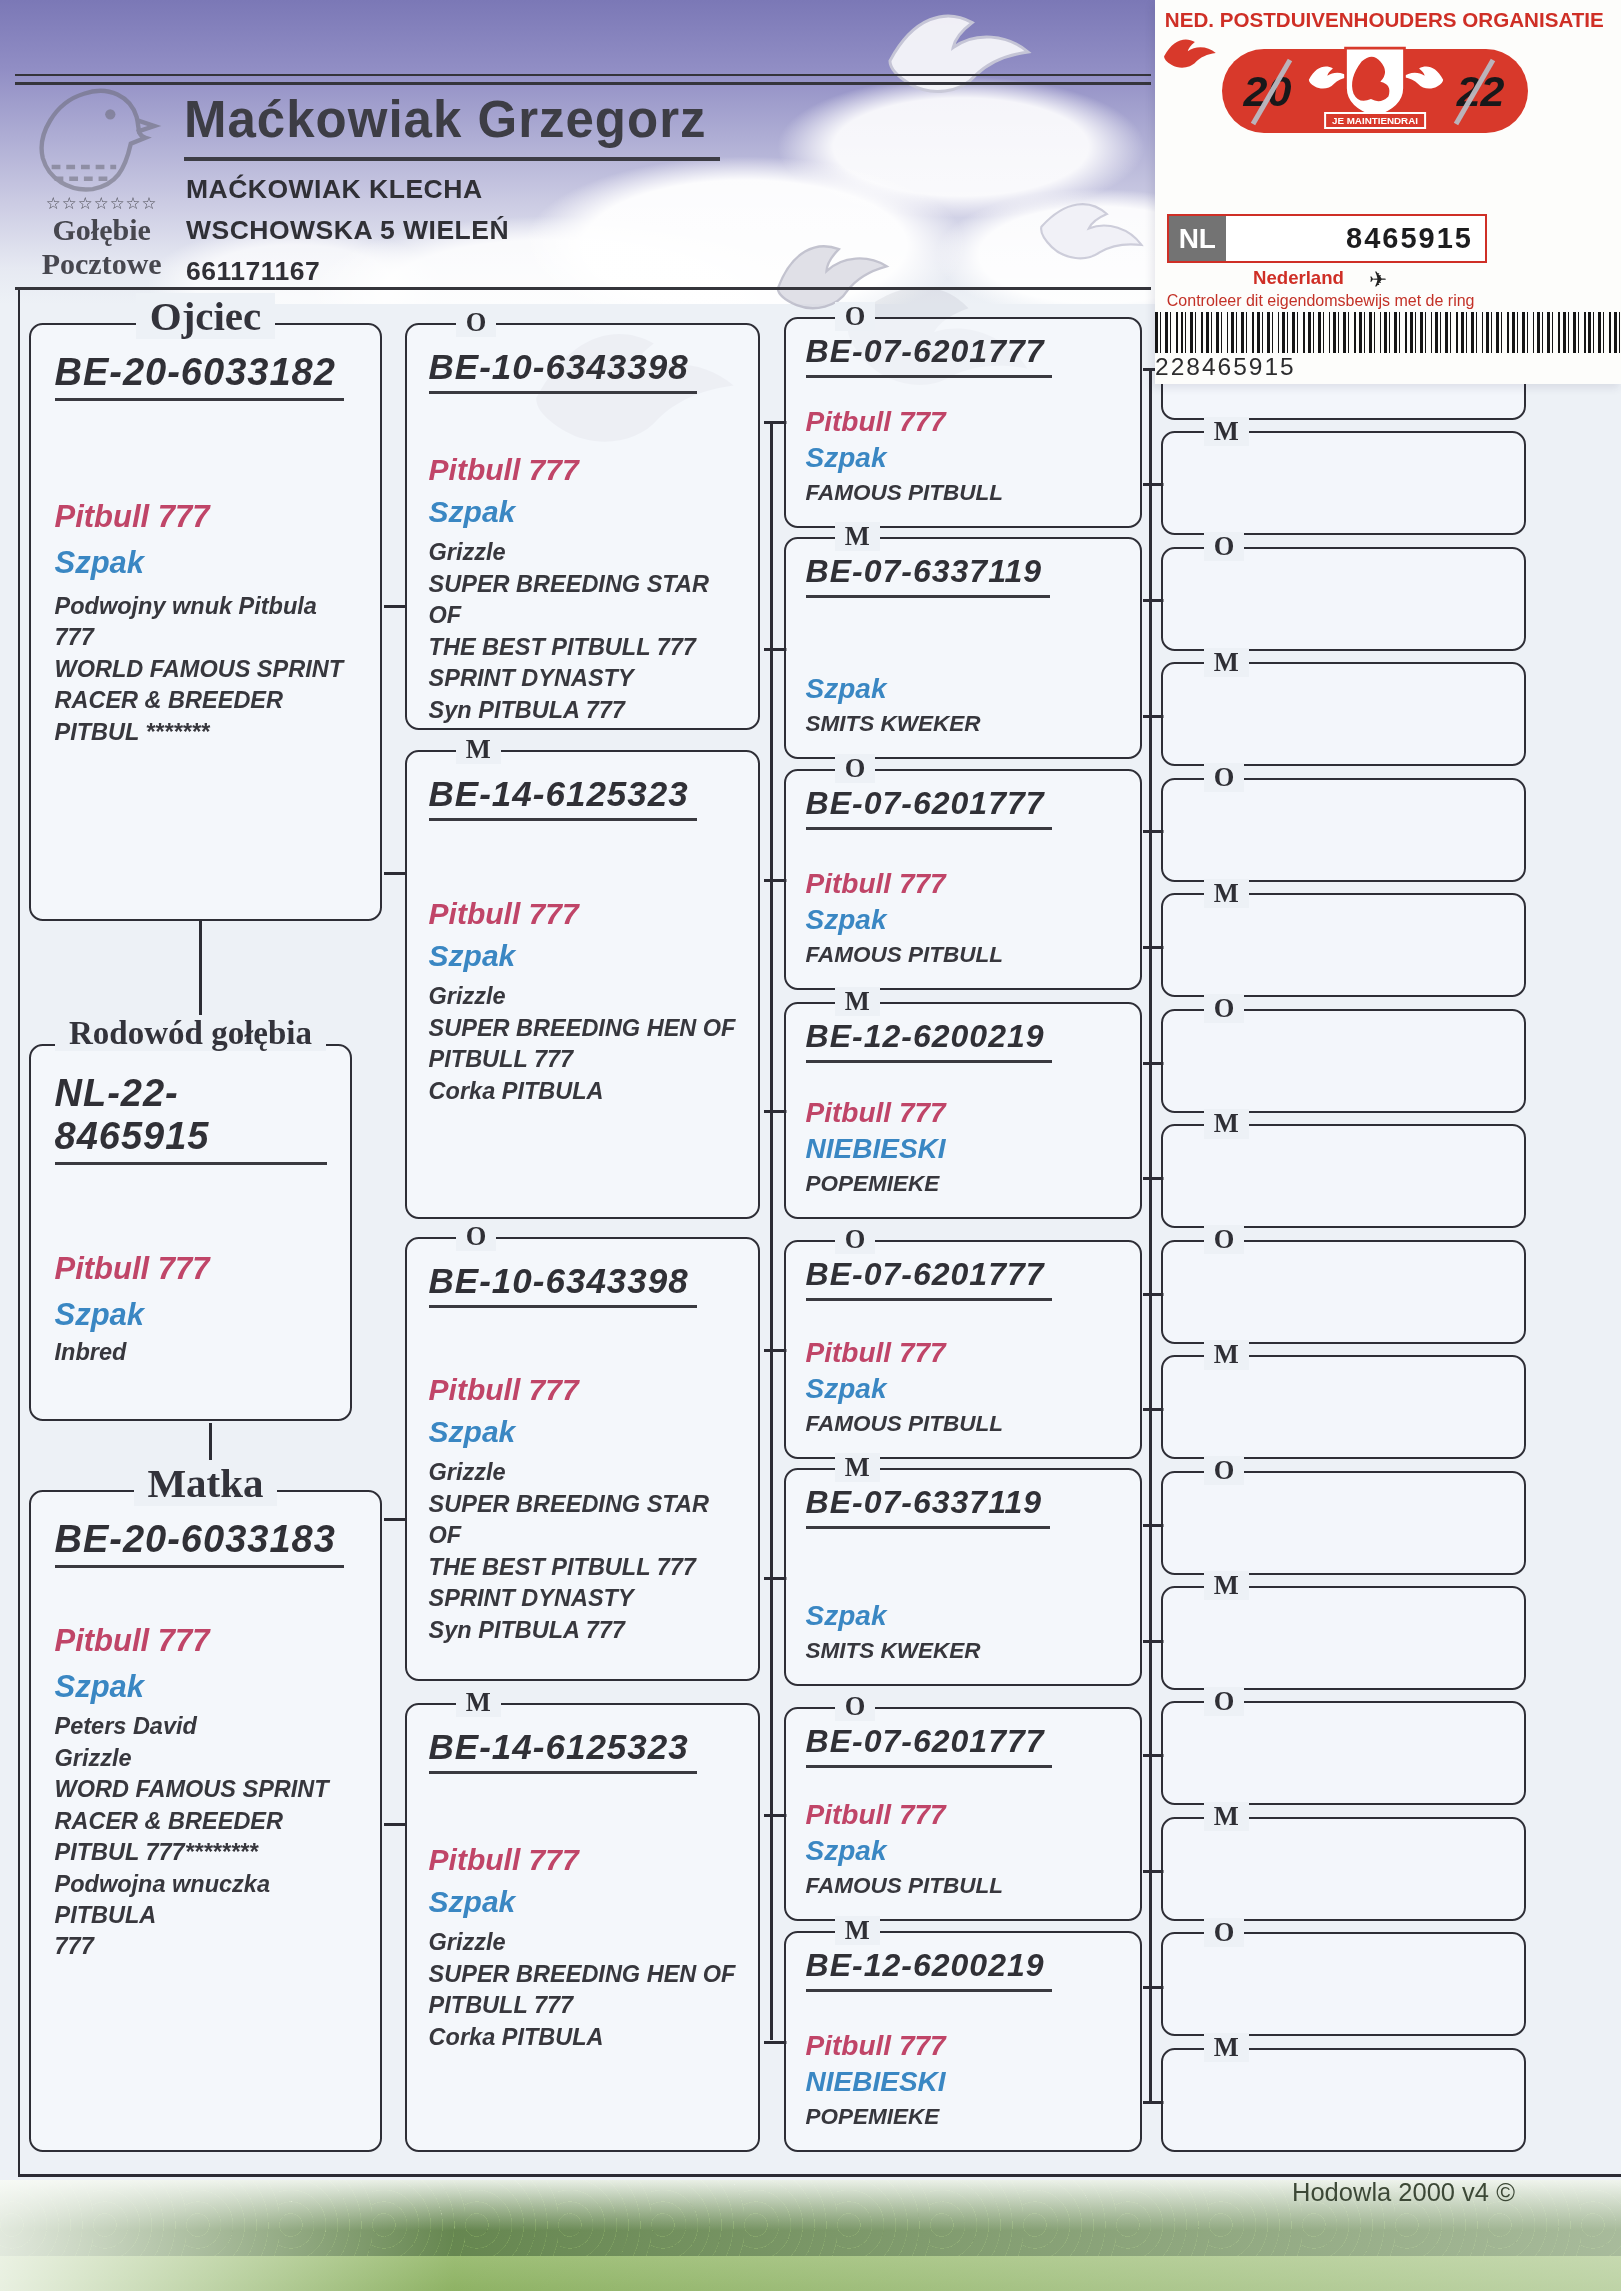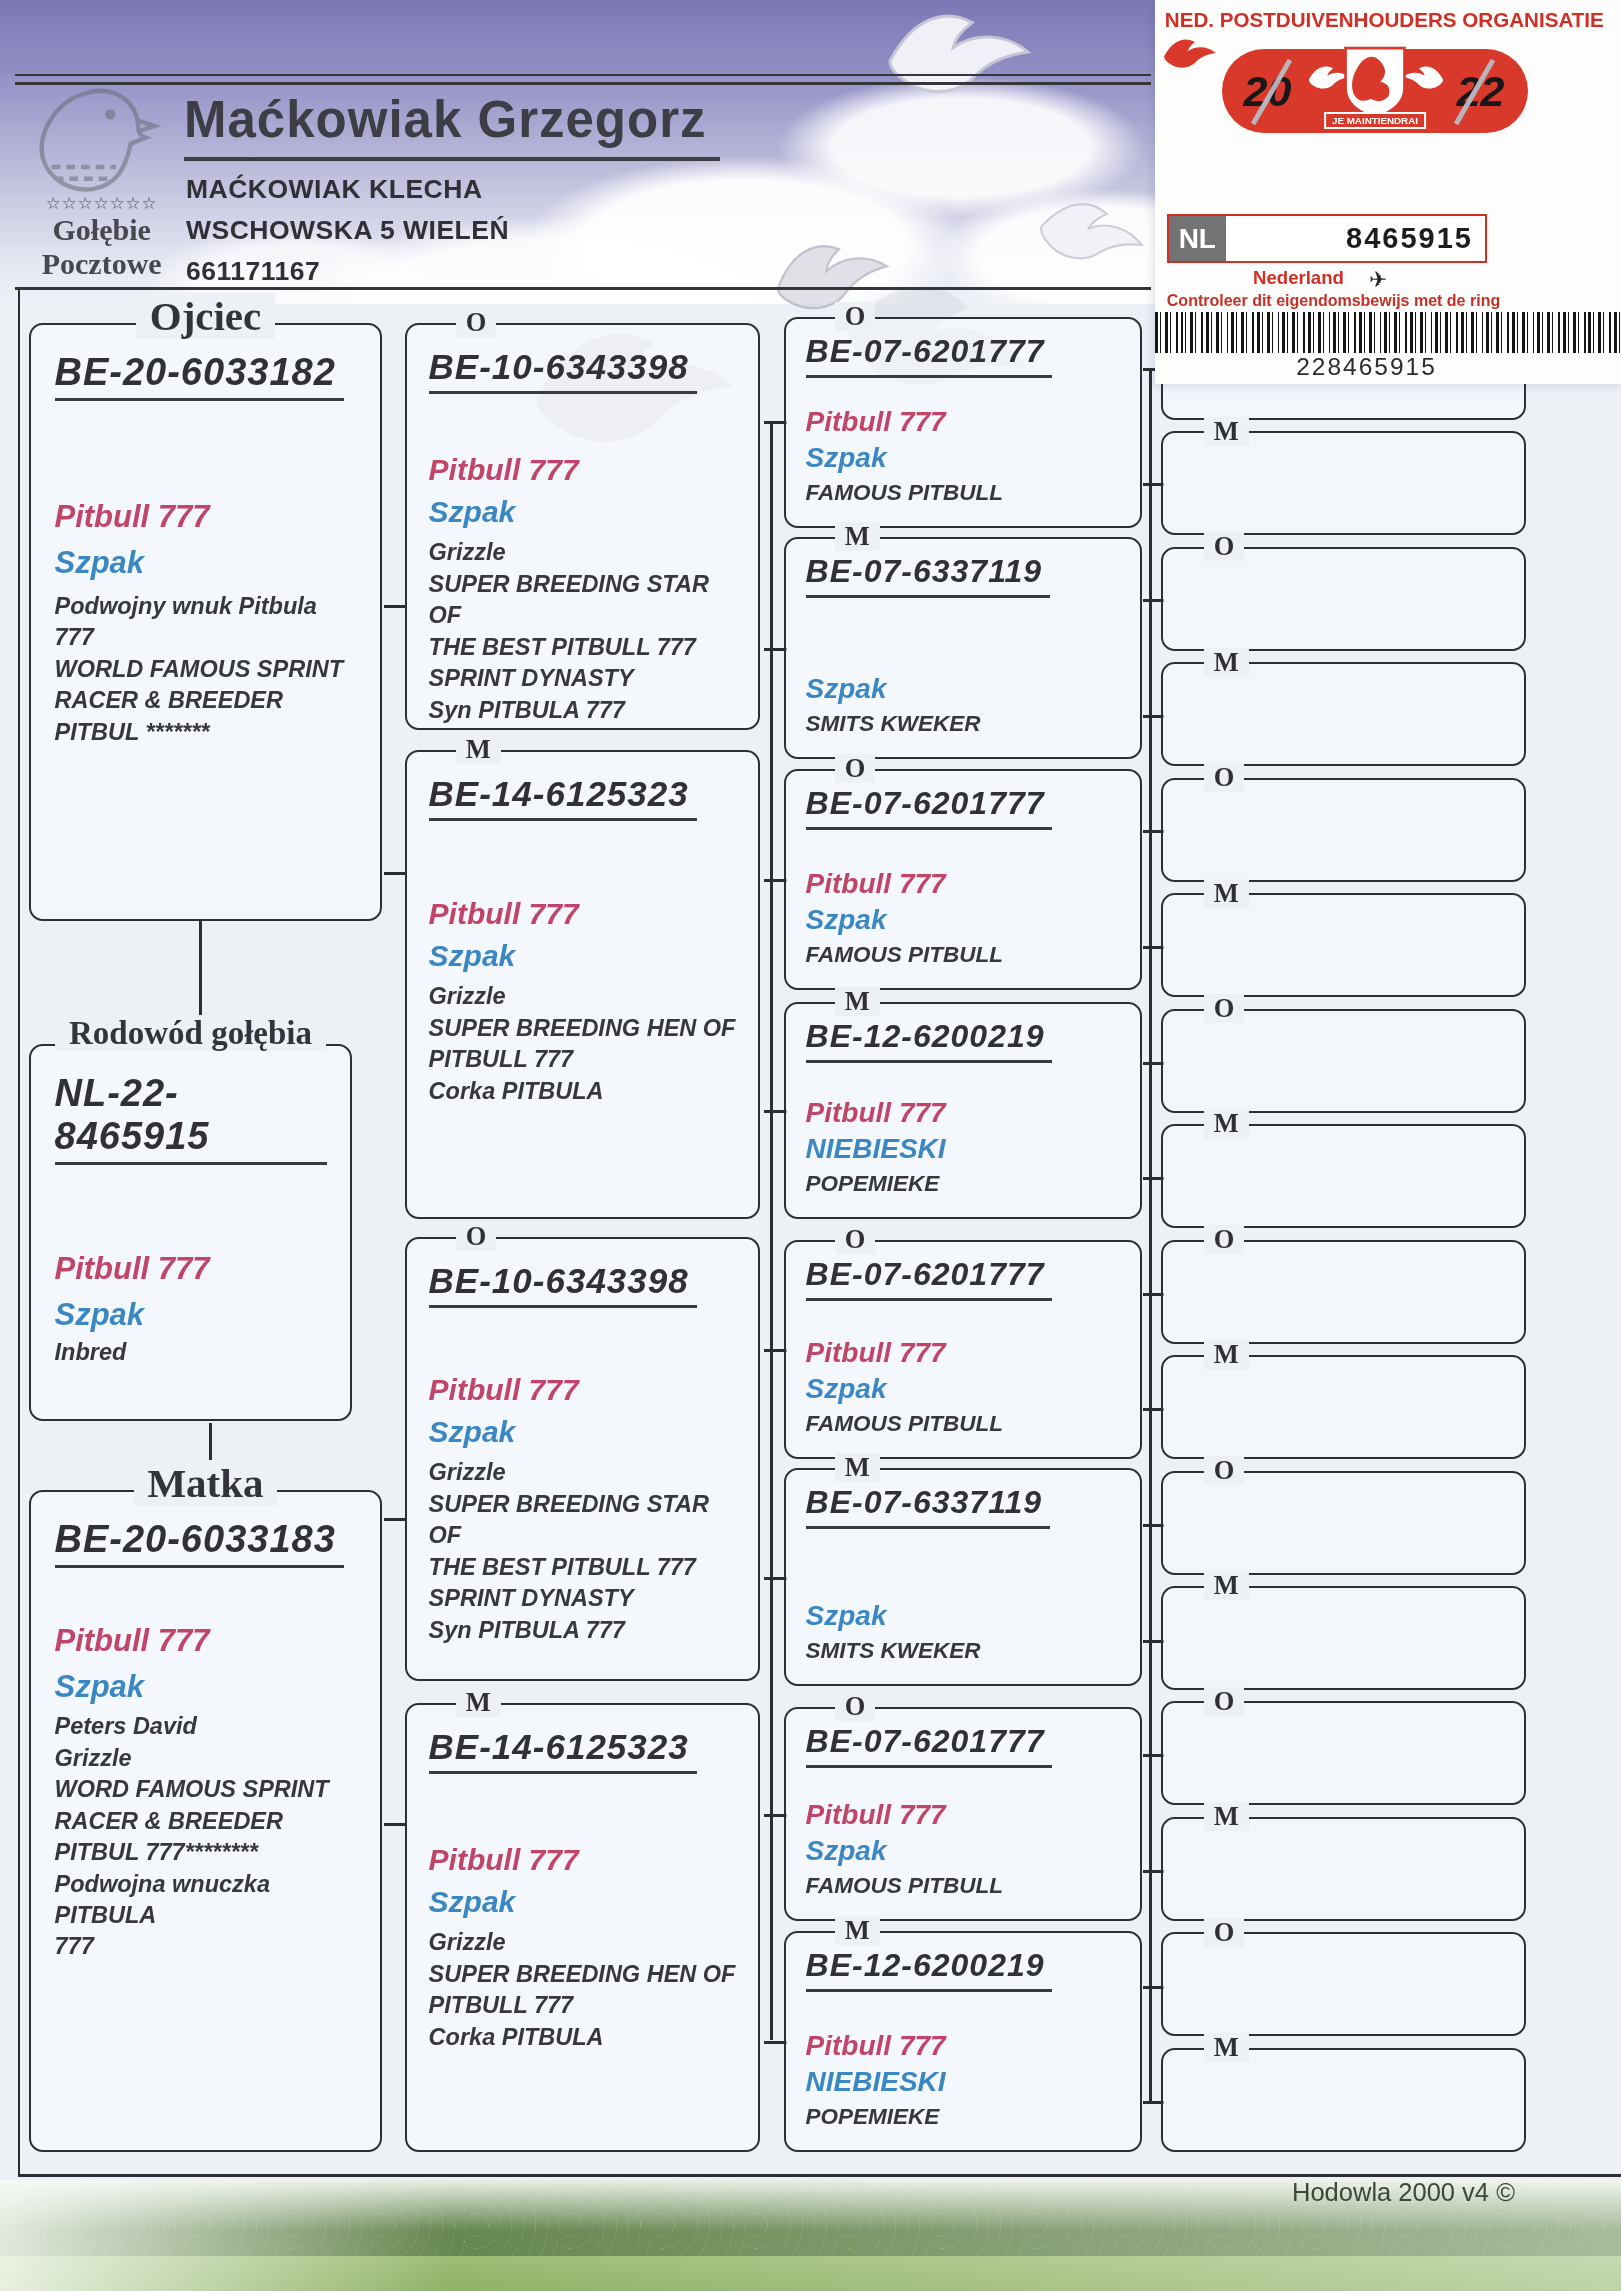--- a/index.html
+++ b/index.html
@@ -41,25 +41,25 @@
   .st-cc{position:absolute;left:0;top:0;width:57px;height:45px;background:#737373;color:#fff;font-size:28px;
          font-weight:bold;line-height:45px;text-align:center;}
   .st-num{position:absolute;right:11.8px;top:0;height:45px;line-height:45px;font-size:29px;font-weight:bold;
           color:#1d1d1f;letter-spacing:2px;}
   .st-country{position:absolute;left:98px;top:267px;font-size:18.6px;font-weight:bold;color:#cf2f26;}
   .st-plane{position:absolute;left:214px;top:267px;font-size:21.6px;color:#222;}
   .npo{position:absolute;left:325px;top:192px;width:137px;}
   .npo .row{margin-bottom:5.9px;white-space:nowrap;}
   .npo .big{font-size:30px;font-weight:bold;color:#8a8a95;text-shadow:2px 2px 0 #c8c8d2;}
   .npo .small{font-size:13.7px;font-weight:bold;color:#b43a2d;}
-  .st-note{position:absolute;left:11.8px;top:292px;font-size:16px;font-weight:bold;color:#c33127;}
+  .st-note{position:absolute;left:11.8px;top:292px;font-size:16px;font-weight:normal;color:#c33127;}
   .barcode{position:absolute;left:0;top:312px;width:467px;height:41px;
      background:repeating-linear-gradient(90deg,#151515 0 2.9px,#fdfdfb 2.9px 4.9px,#151515 4.9px 5.9px,#fdfdfb 5.9px 9.8px,
         #151515 9.8px 12.7px,#fdfdfb 12.7px 14.7px,#151515 14.7px 15.7px,#fdfdfb 15.7px 20.6px,#151515 20.6px 22.5px,#fdfdfb 22.5px 25.5px);}
-  .bc-num{position:absolute;left:0;top:353px;width:423px;text-align:center;font-size:24.5px;color:#2c2c2e;letter-spacing:2px;}
+  .bc-num{position:absolute;left:0;top:353px;width:423px;text-align:left;font-size:24.5px;color:#2c2c2e;letter-spacing:2px;}
   
   .pbox{position:absolute;border:2.9px solid #2e2e36;border-radius:13.7px;background:rgba(250,252,255,.55);box-sizing:border-box;}
   .sec-label{position:absolute;top:-29px;left:0;right:0;text-align:center;font-style:normal;}
   .sec-label span{font-family:"Liberation Serif","DejaVu Serif",serif;font-weight:bold;font-size:41px;
         color:#33333b;background:#edf1f6;padding:0 13.7px;line-height:1;}
   .sec-label.small span{font-size:33px;}
   .gen-label{position:absolute;top:-16.7px;left:49px;font-family:"Liberation Serif","DejaVu Serif",serif;
         font-weight:bold;font-size:26.5px;color:#2f2f35;background:#edf1f6;padding:0 9.8px;line-height:1.1;}
   .ring{display:inline-block;font-style:italic;font-weight:bold;color:#303036;border-bottom:3.9px solid #3a3a40;
         padding:0 7.8px 4.9px 0;letter-spacing:1px;}

